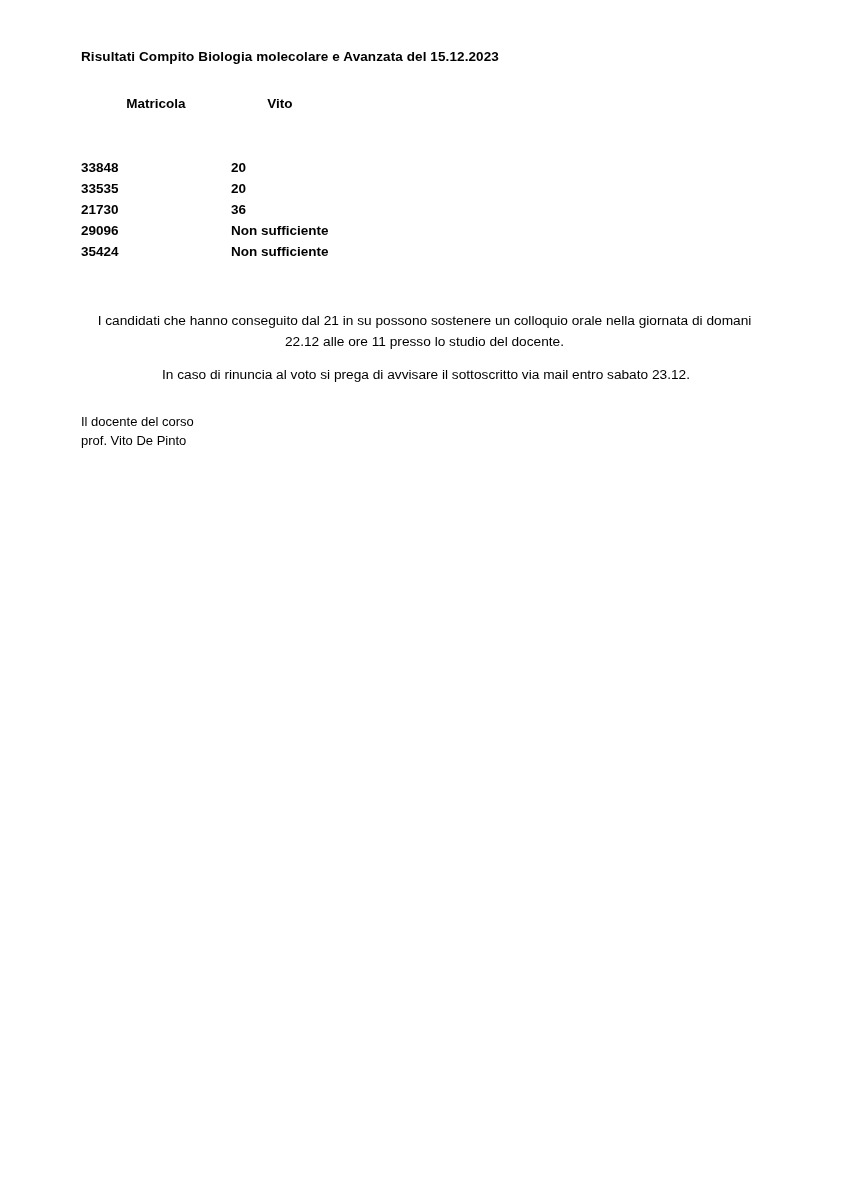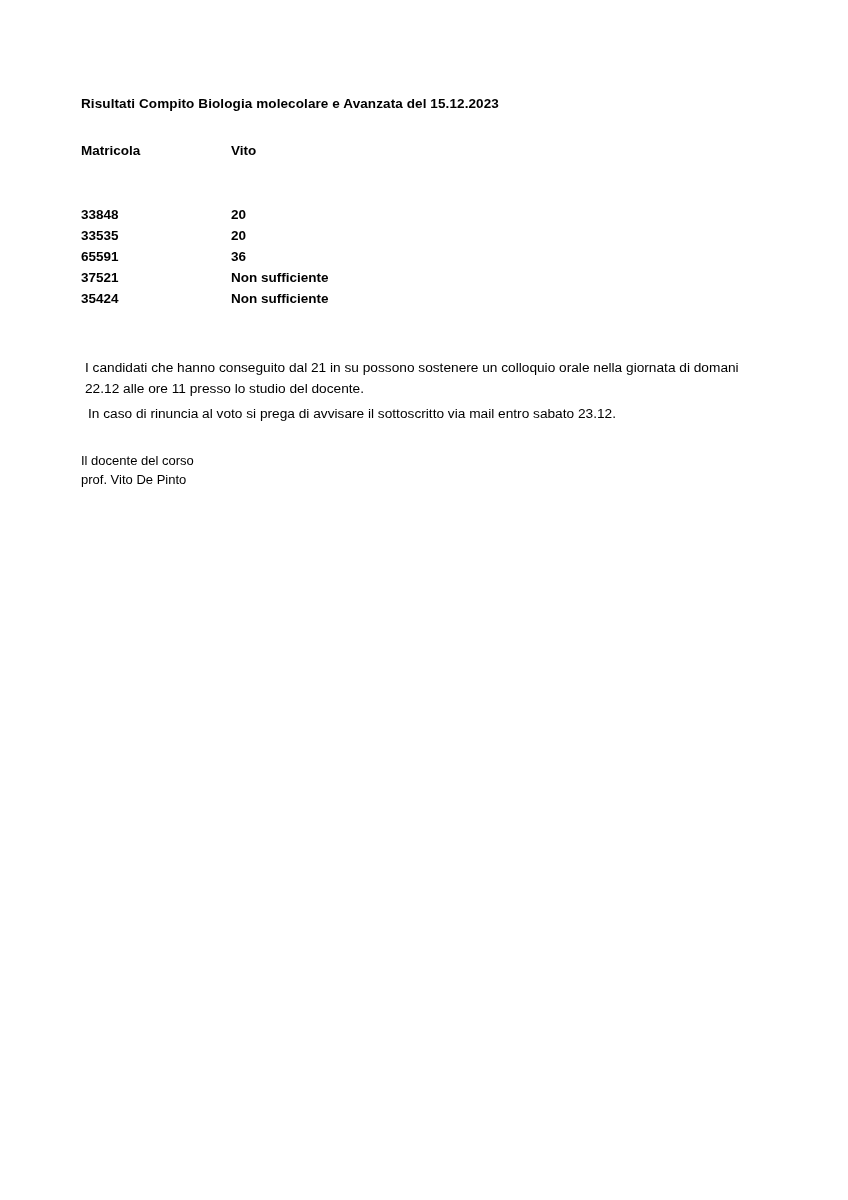--- a/index.html
+++ b/index.html
@@ -13,35 +13,35 @@
     font-family: "Liberation Sans", sans-serif;
     color: #000000;
     -webkit-font-smoothing: antialiased;
   }
   .page {
     position: relative;
     width: 848px;
     height: 1200px;
     background: #ffffff;
     box-sizing: border-box;
-    padding: 95px 80px 0 81px;
+    padding: 48px 80px 0 81px;
   }
   .doc-title {
     font-size: 13.5px;
     font-weight: bold;
     letter-spacing: 0.1px;
     line-height: 1.3;
     margin: 0 0 28px 0;
   }
   .results-table {
     border-collapse: collapse;
     margin: 0 0 0 0;
   }
   .results-table th {
-    text-align: left;
+    text-align: center;
     font-size: 13.5px;
     font-weight: bold;
     padding: 0 0 0 0;
     line-height: 1.55;
   }
   .results-table th.col-matricola,
   .results-table td.col-matricola {
     width: 150px;
     padding-right: 0;
   }
@@ -53,21 +53,22 @@
   }
   .spacer-row td {
     height: 44px;
   }
   .notes {
     margin-top: 48px;
     font-size: 13.7px;
     line-height: 1.52;
   }
   .notes p {
-    margin: 4px;
+    margin: 12px;
+    text-align: center;
   }
   .notes p.indent-space {
     text-indent: 3px;
   }
   .signature-block {
     margin-top: 26px;
     font-size: 13px;
     line-height: 1.52;
   }
   .signature-block p {
@@ -98,25 +99,25 @@
       </tr>
       <tr>
         <td class="col-matricola">33848</td>
         <td class="col-voto">20</td>
       </tr>
       <tr>
         <td class="col-matricola">33535</td>
         <td class="col-voto">20</td>
       </tr>
       <tr>
-        <td class="col-matricola">65591</td>
+        <td class="col-matricola">21730</td>
         <td class="col-voto">36</td>
       </tr>
       <tr>
-        <td class="col-matricola">37521</td>
+        <td class="col-matricola">29096</td>
         <td class="col-voto">Non sufficiente</td>
       </tr>
       <tr>
         <td class="col-matricola">35424</td>
         <td class="col-voto">Non sufficiente</td>
       </tr>
     </tbody>
   </table>
 
   <div class="notes">

